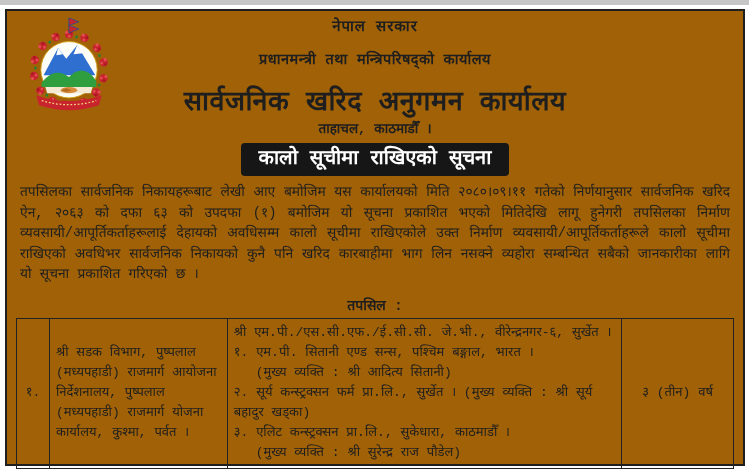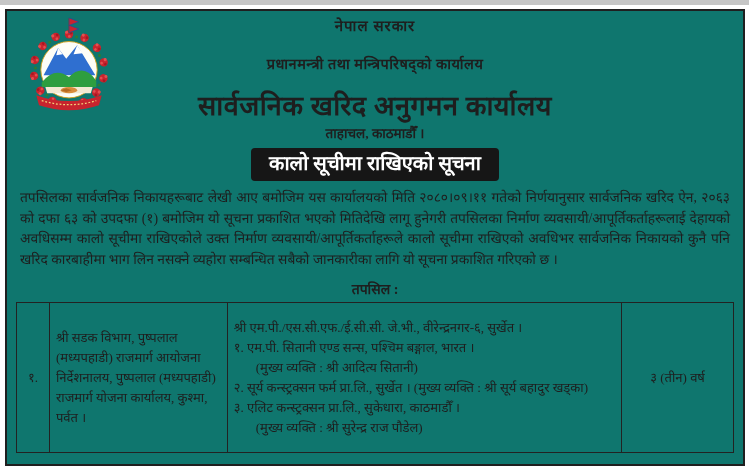--- a/index.html
+++ b/index.html
@@ -4,27 +4,27 @@
 <style>
   html,body{margin:0;padding:0;}
   body{
     width:749px;height:474px;position:relative;overflow:hidden;
     background:#ffffff;color:#1e1e1e;
     font-family:"Liberation Serif","DejaVu Serif",serif;
   }
   .scan-strip{position:absolute;top:0;left:0;right:0;height:5px;background:#c6c6c6;}
   .frame{
     position:absolute;top:9px;left:5px;right:4px;bottom:8px;
-    border:2px solid #1f1f1f;background:#0f766e;
-    padding:4px 9px 0;box-sizing:border-box;
+    border:2px solid #1f1f1f;background:#a16207;
+    padding:4px 9px 0;box-sizing:border-box;font-family:Liberation Mono, monospace;
   }
   .header{position:relative;text-align:center;}
   .emblem{position:absolute;left:6px;top:2px;width:94px;height:100px;}
   .h-gov{font-size:15px;font-weight:bold;letter-spacing:1px;}
-  .h-parent{font-size:14.5px;font-weight:bold;margin-top:18px;letter-spacing:0.5px;}
+  .h-parent{font-size:14.5px;font-weight:bold;margin-top:12px;letter-spacing:0.5px;}
   .h-office{font-size:27px;font-weight:bold;margin-top:13px;letter-spacing:0.5px;}
   .h-addr{font-size:13.5px;font-weight:bold;margin-top:1px;}
   .badge{
     display:inline-block;background:#161616;color:#ffffff;
     font-size:20px;font-weight:bold;line-height:1.15;
     padding:4px 18px 6px;border-radius:4px;margin-top:6px;
   }
   .date-line{font-size:13.5px;font-weight:bold;margin-top:5px;}
   .body-par{
     font-size:13.8px;line-height:20.5px;text-align:justify;

